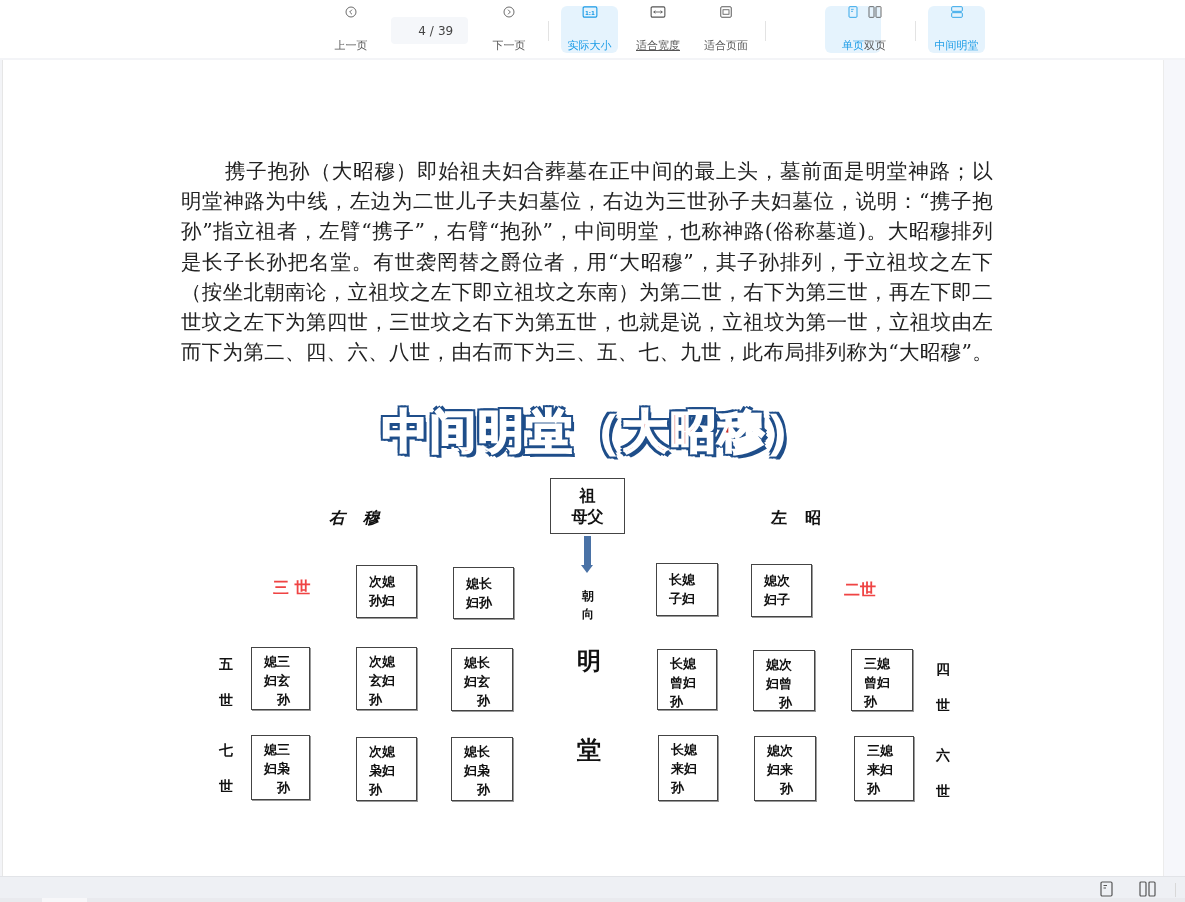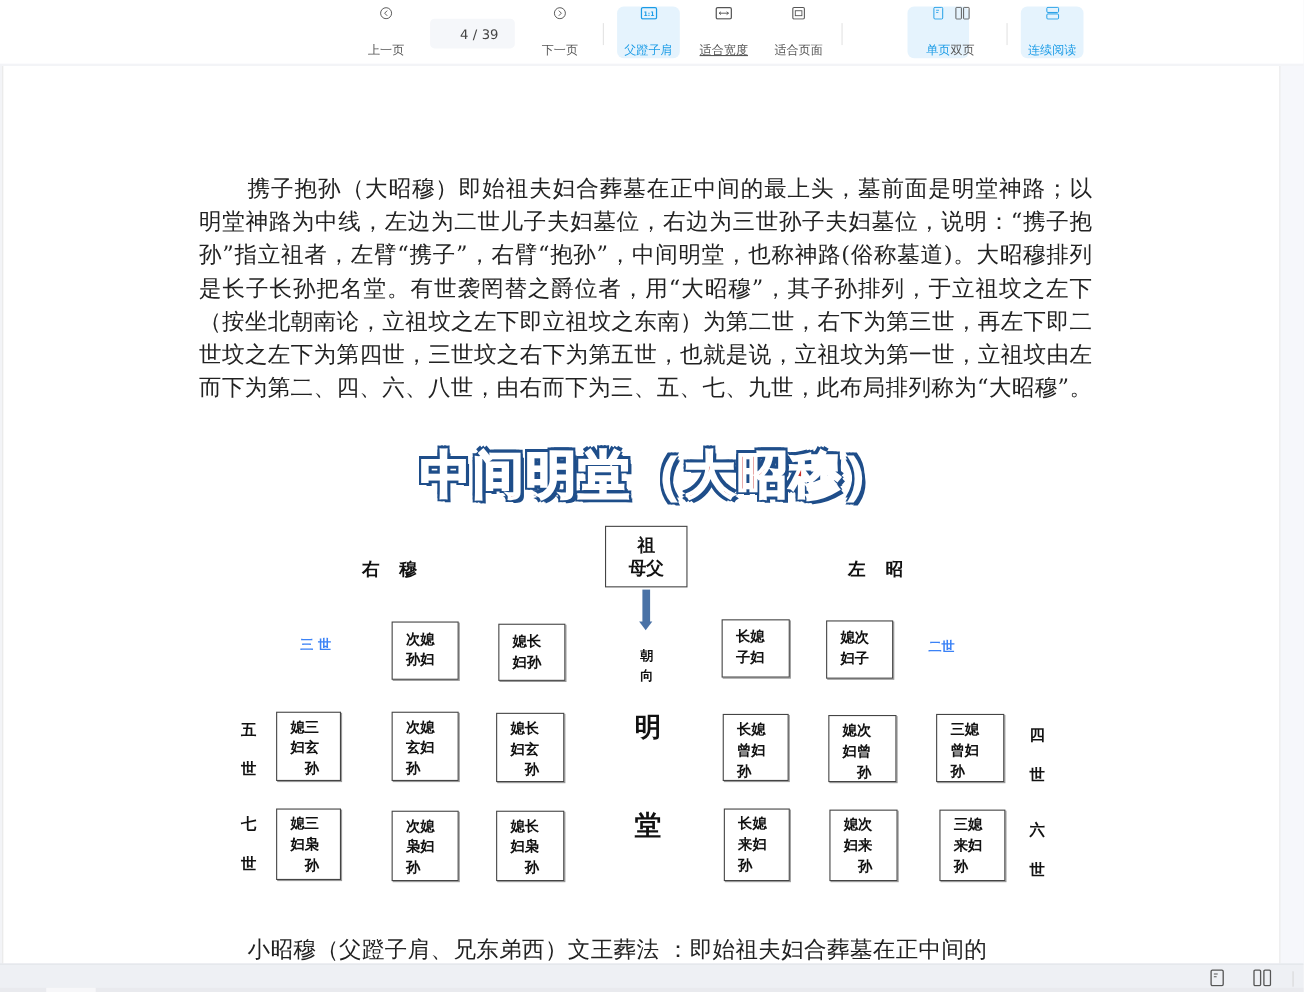--- a/index.html
+++ b/index.html
@@ -21,21 +21,21 @@
 
   .para { position: absolute; left: 178px; width: 812px; font-family: "DejaVu Serif", "Liberation Serif", serif; font-size: 20.5px; line-height: 30.2px; color: #222; text-align: justify; letter-spacing: 0.3px; }
   .para.p1 { top: 96px; text-indent: 44px; }
   .para.p2 { top: 788px; text-indent: 44px; }
 
   .diagram { position: absolute; left: 0; top: 0; }
   .dtitle { position: absolute; left: 352px; top: 342px; width: 486px; height: 60px; display: flex; align-items: center; justify-content: center; font-family: "DejaVu Sans", sans-serif; font-weight: bold; font-size: 46px; color: #c9302c; letter-spacing: 2px;
     -webkit-text-stroke: 2px #ffffff;
     text-shadow: 0 0 0 #1f4e8a, 3px 0 0 #1f4e8a, -3px 0 0 #1f4e8a, 0 3px 0 #1f4e8a, 0 -3px 0 #1f4e8a, 3px 3px 0 #1f4e8a, -3px -3px 0 #1f4e8a, 3px -3px 0 #1f4e8a, -3px 3px 0 #1f4e8a, 4px 4px 0 #1f4e8a; }
   .lbl-side { position: absolute; font-family: "DejaVu Sans", sans-serif; font-weight: bold; font-size: 16px; color: #111; letter-spacing: 18px; white-space: nowrap; }
-  .gen { position: absolute; font-family: "DejaVu Sans", sans-serif; font-weight: bold; font-size: 12px; color: #3b82f6; white-space: nowrap; }
+  .gen { position: absolute; font-family: "DejaVu Sans", sans-serif; font-weight: bold; font-size: 16px; color: #ef4444; white-space: nowrap; }
   .gen-v { position: absolute; font-family: "DejaVu Sans", sans-serif; font-weight: bold; font-size: 14px; color: #111; width: 18px; line-height: 36px; text-align: center; }
   .box { position: absolute; border: 1.5px solid #444; background: #fff; font-family: "DejaVu Sans", sans-serif; font-weight: bold; font-size: 13px; color: #111; line-height: 19px; padding: 4px 0 0 12px; box-shadow: 1px 1px 0 #999; }
   .box .l { display: block; white-space: nowrap; }
   .box .l.r { padding-left: 13px; }
   .box.two { padding-top: 6px; }
   .ancestor { position: absolute; left: 547px; top: 418px; width: 75px; height: 56px; border: 1.5px solid #444; font-family: "DejaVu Sans", sans-serif; font-weight: bold; font-size: 16px; line-height: 21px; text-align: center; padding-top: 6px; color: #111; }
   .arrow-shaft { position: absolute; left: 581px; top: 476px; width: 7px; height: 30px; background: #4a72a6; }
   .arrow-head { position: absolute; left: 578px; top: 505px; width: 0; height: 0; border-left: 6.5px solid transparent; border-right: 6.5px solid transparent; border-top: 8px solid #4a72a6; }
   .facing { position: absolute; left: 575px; top: 527px; width: 20px; font-family: "DejaVu Sans", sans-serif; font-weight: bold; font-size: 12px; line-height: 18px; text-align: center; color: #111; }
   .hall { position: absolute; left: 566px; width: 40px; text-align: center; font-family: "DejaVu Sans", sans-serif; font-weight: bold; font-size: 24px; color: #111; }
@@ -72,21 +72,21 @@
     <span class="lbl">下一页</span>
   </div>
 
   <div class="divider" style="left:548px;"></div>
 
   <div class="tb-btn active" style="left:561px;width:57px;">
     <svg width="18" height="14" viewBox="0 0 18 14">
         <rect x="1" y="1" width="16" height="12" rx="1.5" fill="none" stroke="#1a9be6" stroke-width="1.3"></rect>
         <text x="9" y="10" font-size="6.5" font-family="DejaVu Sans, sans-serif" font-weight="bold" text-anchor="middle" fill="#1a9be6">1:1</text>
       </svg>
-    <span class="lbl">父蹬子肩</span>
+    <span class="lbl">实际大小</span>
   </div>
 
   <div class="tb-btn" style="left:630px;width:56px;text-decoration:underline;">
     <svg width="18" height="14" viewBox="0 0 18 14">
         <rect x="1" y="1" width="16" height="12" rx="1.5" fill="none" stroke="#555" stroke-width="1.3"></rect>
         <path d="M4 7 H14 M4 7 L6 5.5 M4 7 L6 8.5 M14 7 L12 5.5 M14 7 L12 8.5" fill="none" stroke="#555" stroke-width="1"></path>
       </svg>
     <span class="lbl">适合宽度</span>
   </div>
 
@@ -116,32 +116,32 @@
     <span class="lbl">双页</span>
   </div>
 
   <div class="divider" style="left:915px;"></div>
 
   <div class="tb-btn active" style="left:928px;width:57px;">
     <svg width="18" height="18" viewBox="0 0 18 18">
         <rect x="1" y="1" width="16" height="7" rx="1.5" fill="none" stroke="#1a9be6" stroke-width="1.3"></rect>
         <rect x="1" y="10" width="16" height="7" rx="1.5" fill="none" stroke="#1a9be6" stroke-width="1.3"></rect>
       </svg>
-    <span class="lbl">连续阅读</span>
+    <span class="lbl">中间明堂</span>
   </div>
 </div>
 
 <div class="viewer">
   <div class="page">
     <p class="para p1">携子抱孙（大昭穆）即始祖夫妇合葬墓在正中间的最上头，墓前面是明堂神路；以明堂神路为中线，左边为二世儿子夫妇墓位，右边为三世孙子夫妇墓位，说明：“携子抱孙”指立祖者，左臂“携子”，右臂“抱孙”，中间明堂，也称神路(俗称墓道)。大昭穆排列是长子长孙把名堂。有世袭罔替之爵位者，用“大昭穆”，其子孙排列，于立祖坟之左下（按坐北朝南论，立祖坟之左下即立祖坟之东南）为第二世，右下为第三世，再左下即二世坟之左下为第四世，三世坟之右下为第五世，也就是说，立祖坟为第一世，立祖坟由左而下为第二、四、六、八世，由右而下为三、五、七、九世，此布局排列称为“大昭穆”。</p>
 
     <div class="diagram">
       <div class="dtitle">中间明堂（大昭穆）</div>
 
-      <div class="lbl-side" style="left:326px;top:448px;">右穆</div>
+      <div class="lbl-side" style="left:326px;top:448px;font-style:italic;">右穆</div>
       <div class="lbl-side" style="left:768px;top:448px;">左昭</div>
 
       <div class="ancestor">
         <div>祖</div>
         <div>母父</div>
       </div>
       <div class="arrow-shaft"></div>
       <div class="arrow-head"></div>
       <div class="facing">
         <div>朝</div>
@@ -245,21 +245,20 @@
         <span class="l">妇来</span>
         <span class="l r">孙</span>
       </div>
       <div class="box" style="left:851px;top:676px;width:60px;height:65px;">
         <span class="l">三媳</span>
         <span class="l">来妇</span>
         <span class="l">孙</span>
       </div>
     </div>
 
-    <p class="para p2">小昭穆（父蹬子肩、兄东弟西）文王葬法 ：即始祖夫妇合葬墓在正中间的</p>
   </div>
   <div class="scrollbar"></div>
 </div>
 
 <div class="bottombar">
   <span class="bb-icon" style="left:1100px;">
     <svg width="13" height="16" viewBox="0 0 13 16">
         <rect x="1" y="1" width="11" height="14" rx="1.2" fill="none" stroke="#555" stroke-width="1.2"></rect>
         <path d="M3.5 4.5 H7 M3.5 7 H6" stroke="#555" stroke-width="1"></path>
       </svg>

